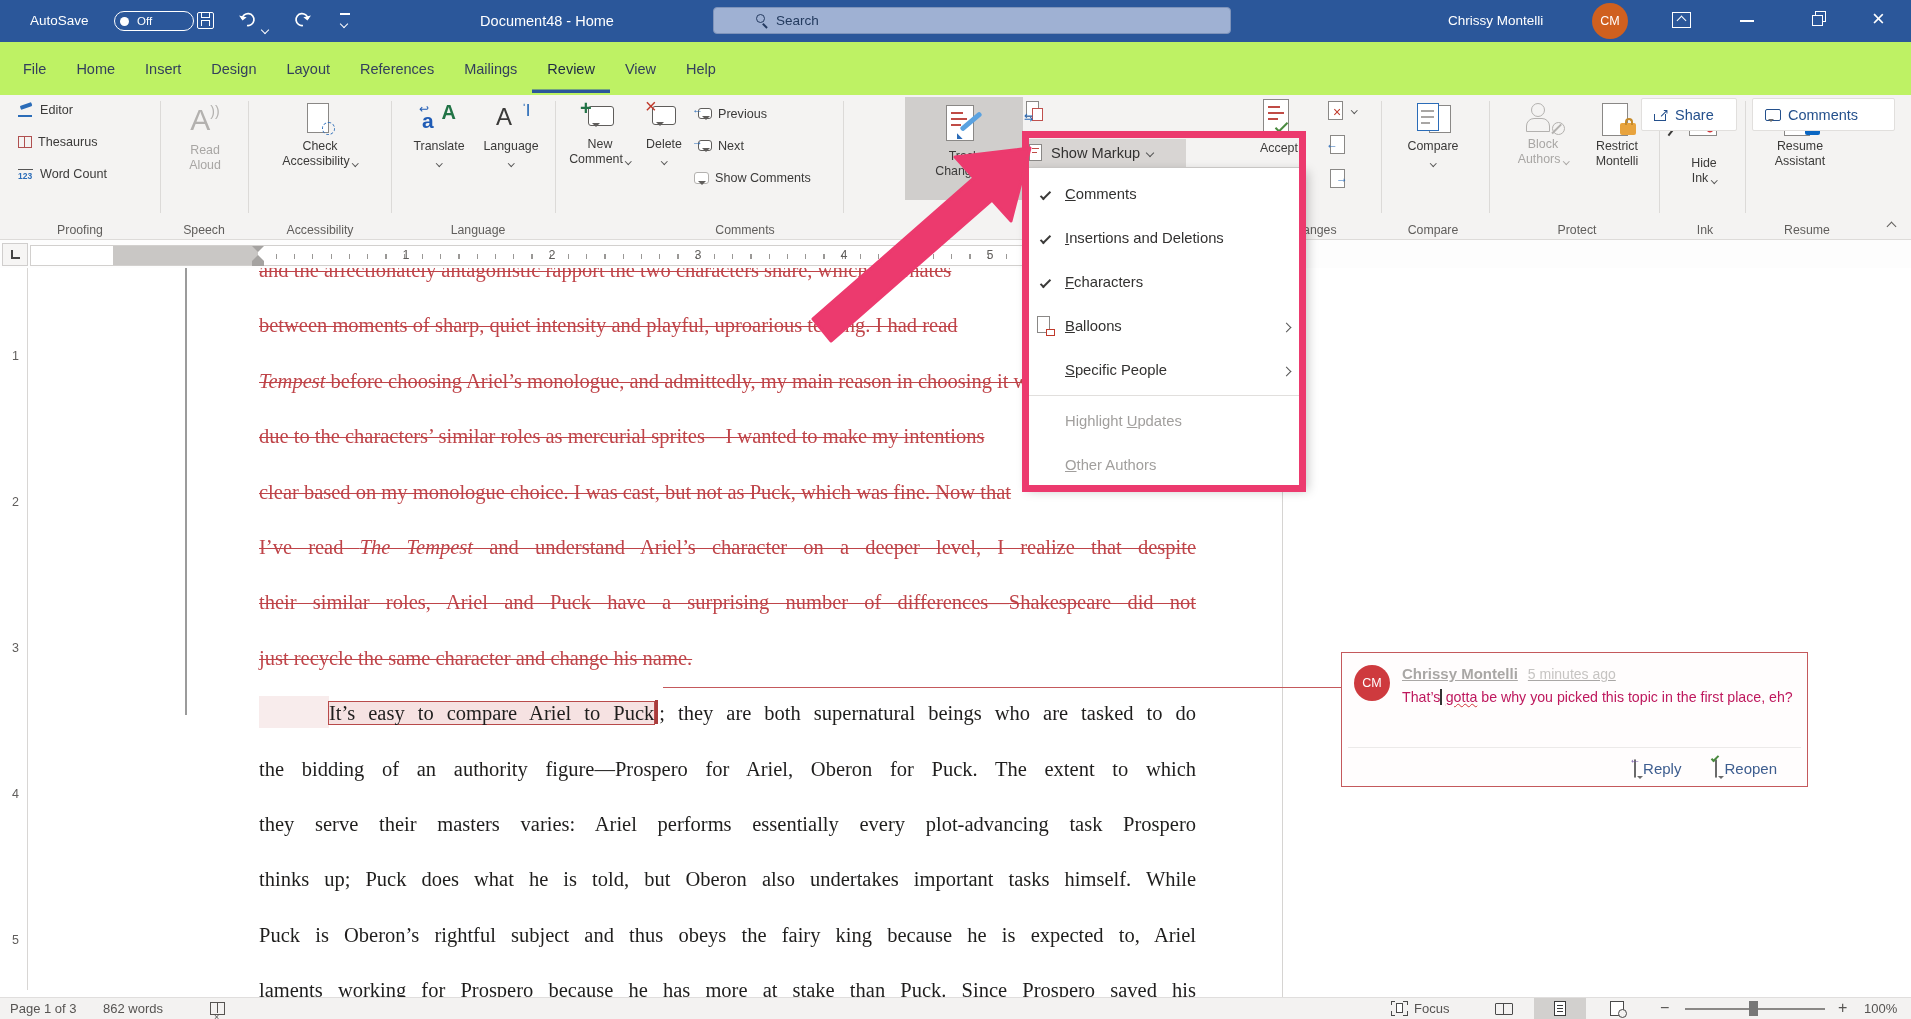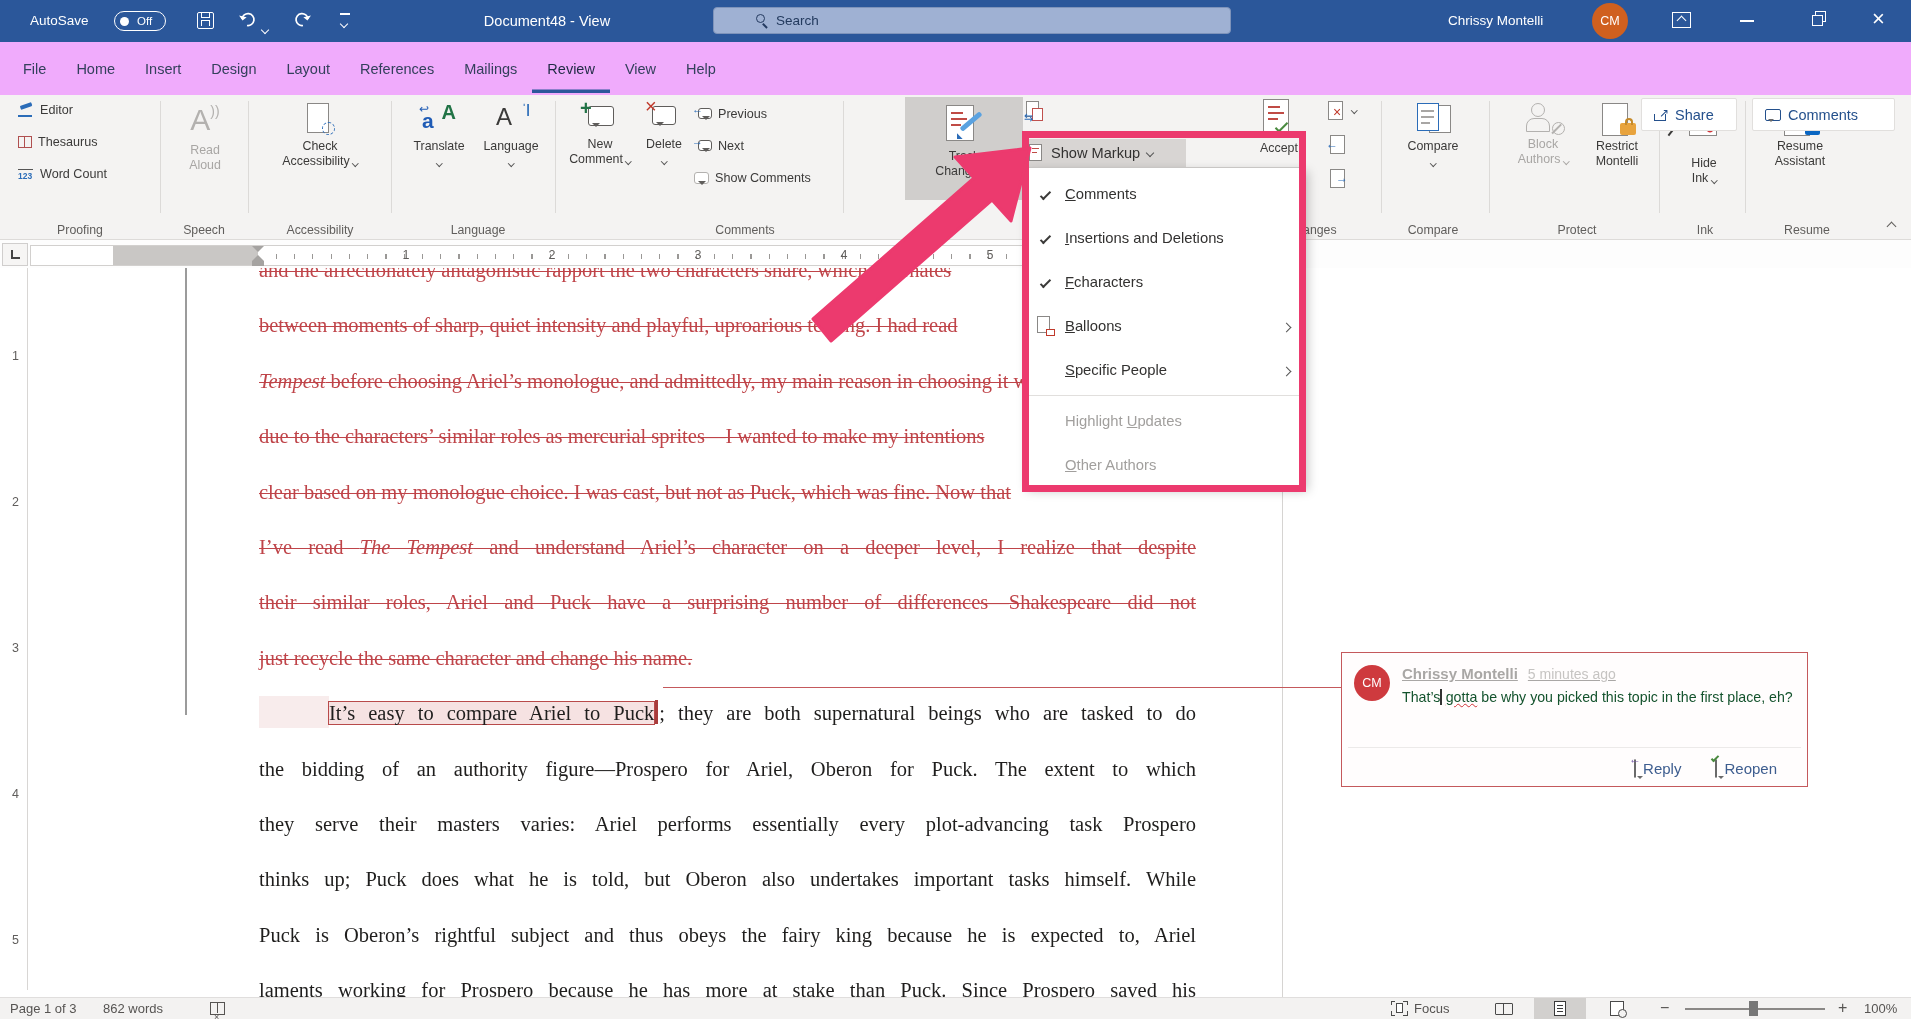--- a/index.html
+++ b/index.html
@@ -4,38 +4,38 @@
 <style>
   html,body{margin:0;padding:0;background:#fff;}
   *{box-sizing:border-box;}
   #stage{position:relative;width:1911px;height:1019px;overflow:hidden;background:#fff;
          font-family:"Liberation Sans",sans-serif;-webkit-font-smoothing:antialiased;}
   .abs{position:absolute;}
 
   
   #titlebar{position:absolute;left:0;top:0;width:1911px;height:42px;background:#2b579a;color:#fff;z-index:30;}
   .tb-txt{position:absolute;font-size:13.5px;color:#fff;top:13px;}
-  #autosave-pill{position:absolute;left:114px;top:11px;width:52px;height:20px;border:1.4px solid #fff;border-radius:10px;}
+  #autosave-pill{position:absolute;left:114px;top:11px;width:80px;height:20px;border:1.4px solid #fff;border-radius:10px;}
   #autosave-pill .dot{position:absolute;left:5px;top:4.5px;width:9px;height:9px;border-radius:50%;background:#fff;}
   #autosave-pill .off{position:absolute;left:22px;top:3px;font-size:11.5px;color:#fff;}
   .chv{display:inline-block;width:6px;height:6px;border-right:1.5px solid currentColor;border-bottom:1.5px solid currentColor;transform:rotate(45deg);}
   .chvr{display:inline-block;width:7px;height:7px;border-right:1.7px solid currentColor;border-top:1.7px solid currentColor;transform:rotate(45deg);}
   .chvu{display:inline-block;width:7px;height:7px;border-left:1.6px solid currentColor;border-top:1.6px solid currentColor;transform:rotate(45deg);}
   #search-pill{position:absolute;left:713px;top:7px;width:518px;height:27px;background:#9fb1d3;border:1px solid #7e93ba;border-radius:4px;z-index:31;}
   .mag{position:absolute;left:42px;top:6px;width:9px;height:9px;border:1.6px solid #243a60;border-radius:50%;}
   .mag::after{content:"";position:absolute;left:7px;top:8px;width:1.6px;height:6px;background:#243a60;transform:rotate(-45deg);}
   #search-pill .stx{position:absolute;left:62px;top:5px;font-size:13.5px;color:#233a5e;}
   #avatar-tb{position:absolute;left:1592px;top:3px;width:36px;height:36px;border-radius:50%;background:#d0601f;color:#fff;
              font-size:12.5px;text-align:center;line-height:36px;}
   .floppy{position:absolute;left:197px;top:12px;width:17px;height:17px;border:1.5px solid #fff;border-radius:2px;}
   .floppy::before{content:"";position:absolute;left:3px;top:-1px;width:7px;height:5px;border:1.2px solid #fff;border-top:none;}
   .floppy::after{content:"";position:absolute;left:3px;top:7px;width:7px;height:5px;border:1.2px solid #fff;border-bottom:none;}
 
   
-  #tabsrow{position:absolute;left:0;top:42px;width:1911px;height:53px;background:#f0abfc;z-index:29;}
+  #tabsrow{position:absolute;left:0;top:42px;width:1911px;height:53px;background:#bef264;z-index:29;}
   #tabs{position:absolute;left:8px;top:0;height:53px;display:flex;align-items:center;}
   .tab{padding:16px 15px;font-size:14.5px;color:#34405c;cursor:default;}
   .tab.active{color:#1f2a44;box-shadow:inset 0 -3.5px 0 #2b579a;font-weight:400;}
   .trbtn{position:absolute;top:56px;height:33px;border:1px solid #e1dfdd;background:#fff;border-radius:2px;
          font-size:14.5px;color:#24508c;display:flex;align-items:center;gap:7px;padding:0 12px;}
 
   
   #ribbon{position:absolute;left:0;top:95px;width:1911px;height:145px;background:#f4f3f2;border-bottom:1px solid #dddbd9;z-index:10;}
   .sep{position:absolute;top:6px;width:1px;height:112px;background:#dcdad8;}
   .glabel{position:absolute;top:128px;transform:translateX(-50%);font-size:12.3px;color:#605e5c;white-space:nowrap;}
@@ -75,21 +75,21 @@
   #changebar{position:absolute;left:185px;top:-3px;width:2px;height:450px;background:#9b9b9b;}
   #pageedge{position:absolute;left:1282px;top:0;width:1px;height:729px;background:#d6d4d2;}
   #connector{position:absolute;left:663px;top:419px;width:679px;height:1.4px;background:#c4595c;}
 
   
   #ccard{position:absolute;left:1341px;top:384px;width:467px;height:135px;border:1.2px solid #c4595c;background:#fffdfd;z-index:7;}
   #ccard .avatar{position:absolute;left:12px;top:12px;width:36px;height:36px;border-radius:50%;background:#ce3a3e;color:#fff;
          font-size:12.5px;text-align:center;line-height:36px;}
   #ccard .cname{position:absolute;left:60px;top:12px;font-size:15px;font-weight:bold;color:#a9a7a5;text-decoration:underline;}
   #ccard .ctime{font-size:14px;font-weight:normal;color:#c6c4c2;margin-left:10px;}
-  #ccard .cbody{position:absolute;left:60px;top:34px;width:400px;font-size:14.2px;line-height:20.5px;color:#14532d;}
+  #ccard .cbody{position:absolute;left:60px;top:34px;width:400px;font-size:14.2px;line-height:20.5px;color:#be185d;}
   .squig{text-decoration:underline;text-decoration-style:wavy;text-decoration-color:#d13438;text-decoration-thickness:1px;}
   .caret{display:inline-block;width:1.4px;height:16px;background:#333;vertical-align:-3px;}
   #ccard .csep{position:absolute;left:6px;top:94px;width:453px;height:1px;background:#eceae9;}
   .cbtn{display:flex;align-items:center;gap:7px;font-size:15px;color:#3d5d8f;}
   .cbub{position:relative;width:16px;height:12px;border:1.4px solid #6a6a6a;border-radius:2px;background:#fff;}
   .cbub::after{content:"";position:absolute;left:2px;bottom:-5px;border:3px solid transparent;border-top-color:#6a6a6a;}
 
   
   #menu{position:absolute;left:1024px;top:167px;width:281px;height:320px;background:#fff;border:1px solid #c8c6c4;
         box-shadow:3px 4px 10px rgba(0,0,0,.22);z-index:40;padding-top:4px;}
@@ -137,21 +137,21 @@
     <span class="abs" style="left:292px;top:11px">
       <svg width="20" height="18" viewBox="0 0 20 18" style="transform:scaleX(-1)">
           <path d="M4 8 A6 6 0 1 1 9 14.5" fill="none" stroke="#fff" stroke-width="1.7"></path>
           <path d="M1 4.5 L4.6 9.5 L8.6 6.2 Z" fill="#fff"></path>
         </svg>
     </span>
     <span class="abs" style="left:341px;top:13px;color:#fff">
       <span style="position:absolute;left:-1px;top:0;width:10px;height:1.5px;background:#fff"></span>
       <span class="chv" style="margin-top:5px"></span>
     </span>
-    <span class="tb-txt" style="left:457px;width:180px;text-align:center;font-size:14.5px">Document48  -  View</span>
+    <span class="tb-txt" style="left:457px;width:180px;text-align:center;font-size:14.5px">Document48  -  Home</span>
     <span id="search-pill">
       <span class="mag"></span>
       <span class="stx">Search</span>
     </span>
     <span class="tb-txt" style="left:1448px">Chrissy Montelli</span>
     <span id="avatar-tb">CM</span>
     <span class="abs" style="left:1672px;top:12px;width:19px;height:16px;border:1.4px solid #fff">
       <span class="chvu" style="position:absolute;left:4.5px;top:4px;color:#fff"></span>
     </span>
     <span class="abs" style="left:1740px;top:20px;width:14px;height:1.7px;background:#fff"></span>

